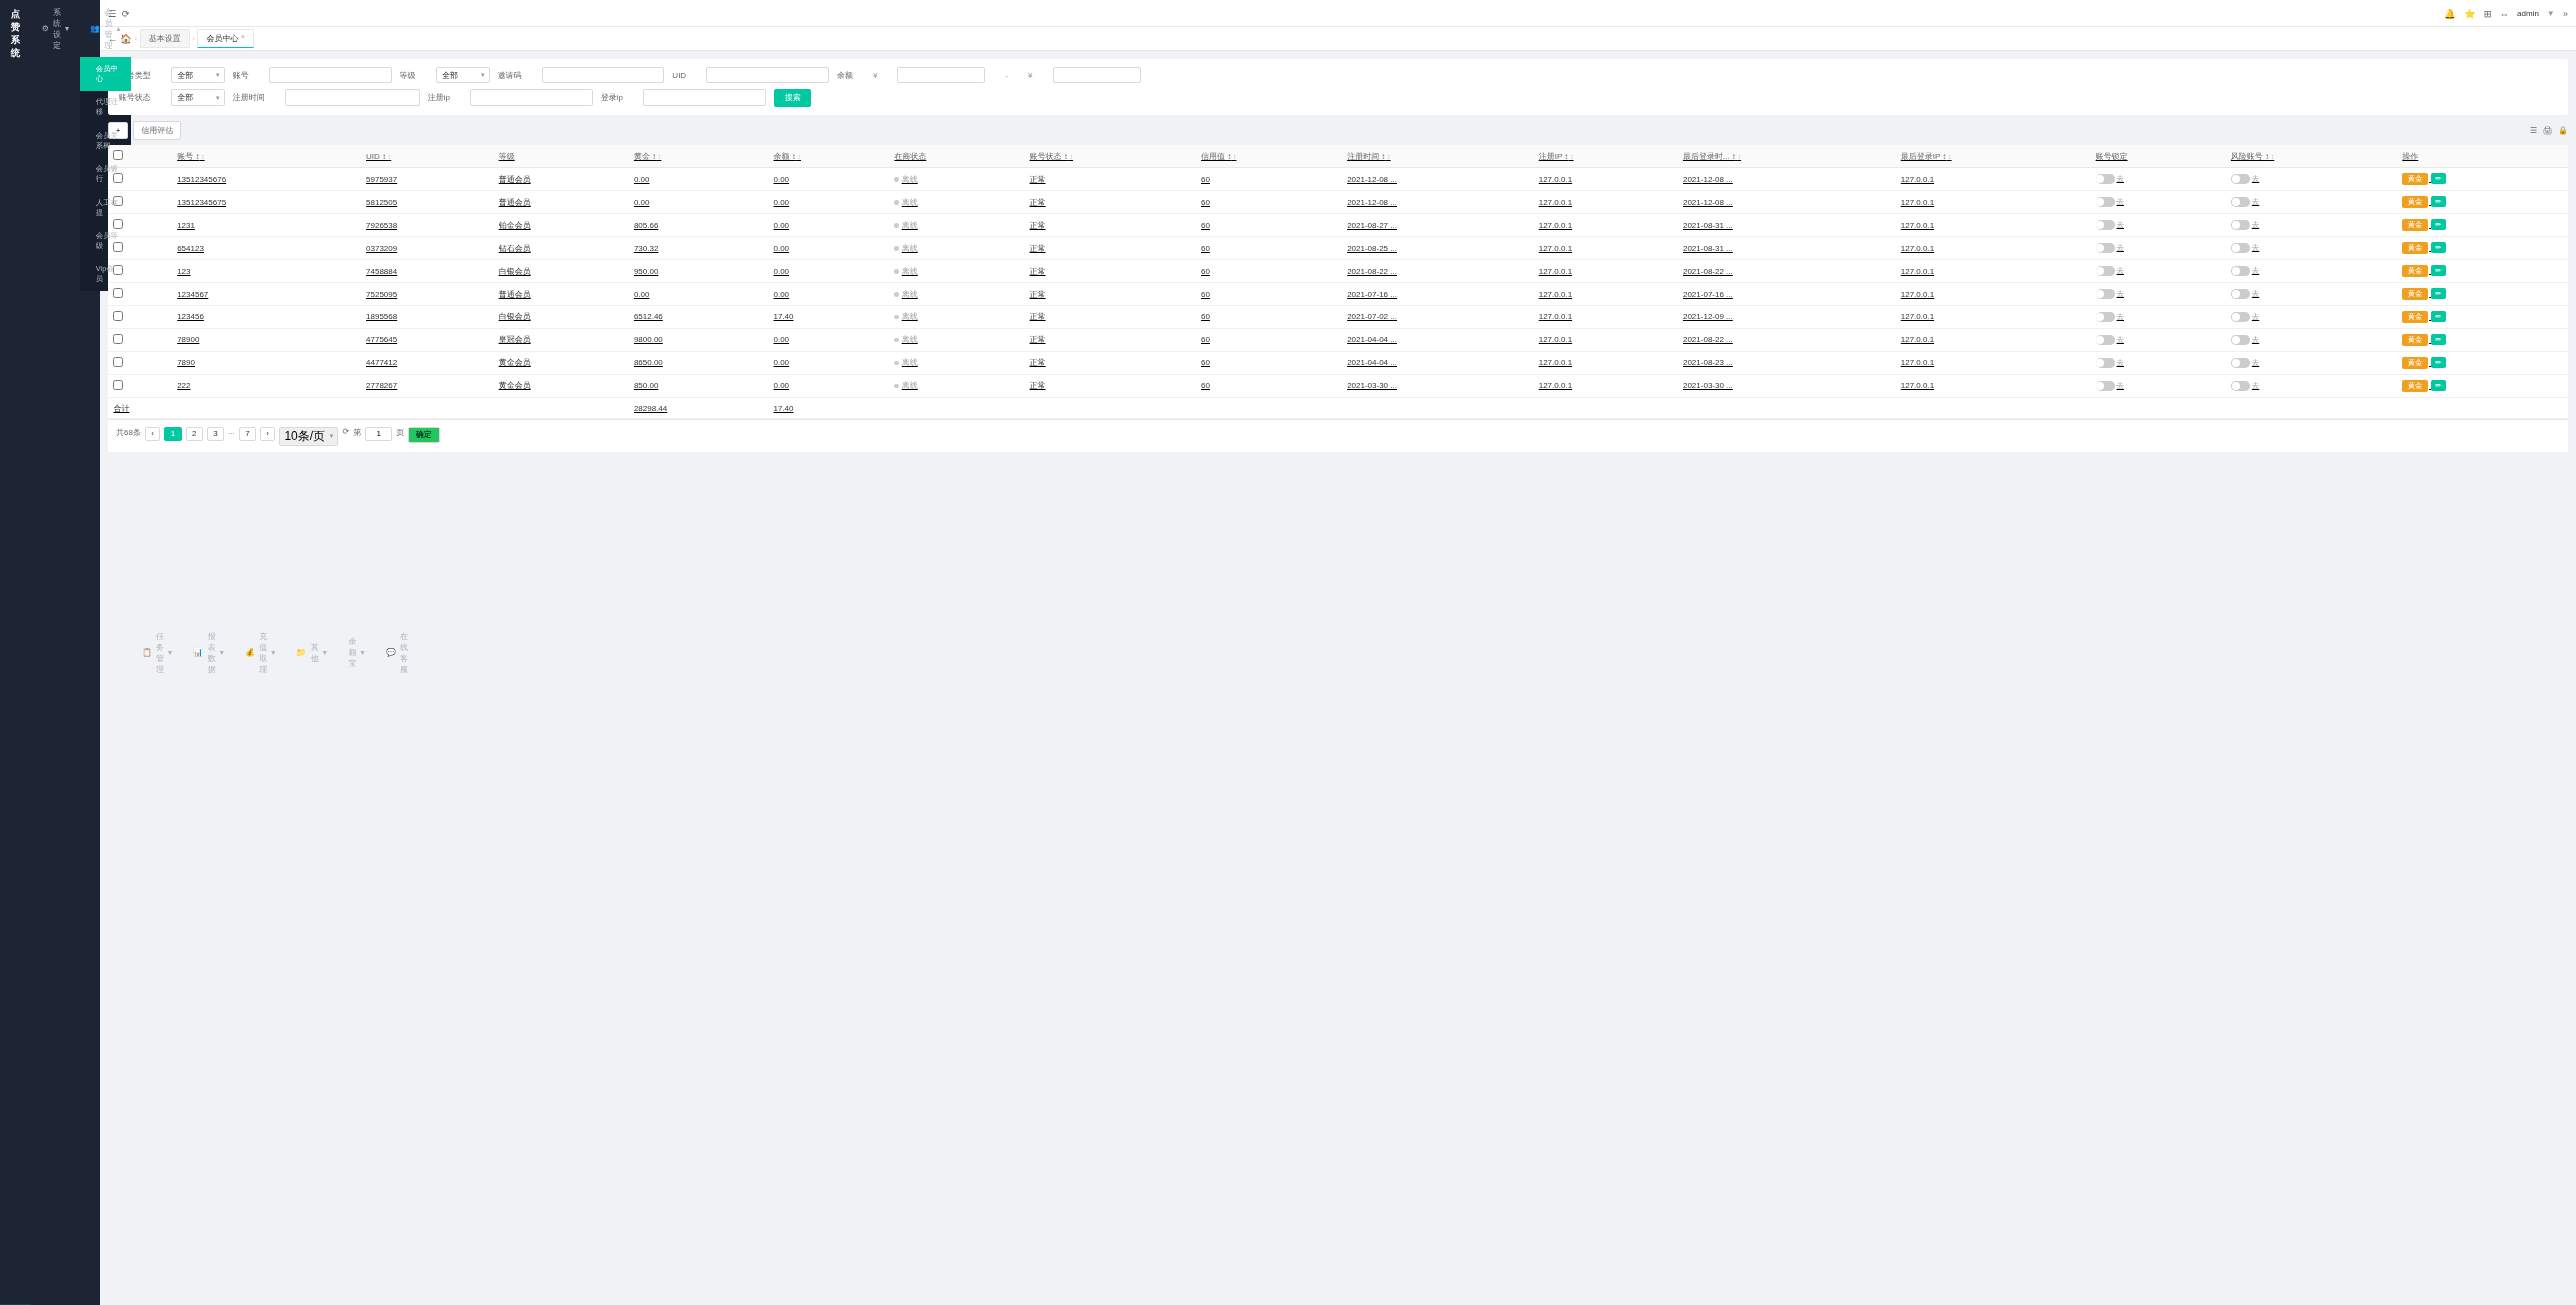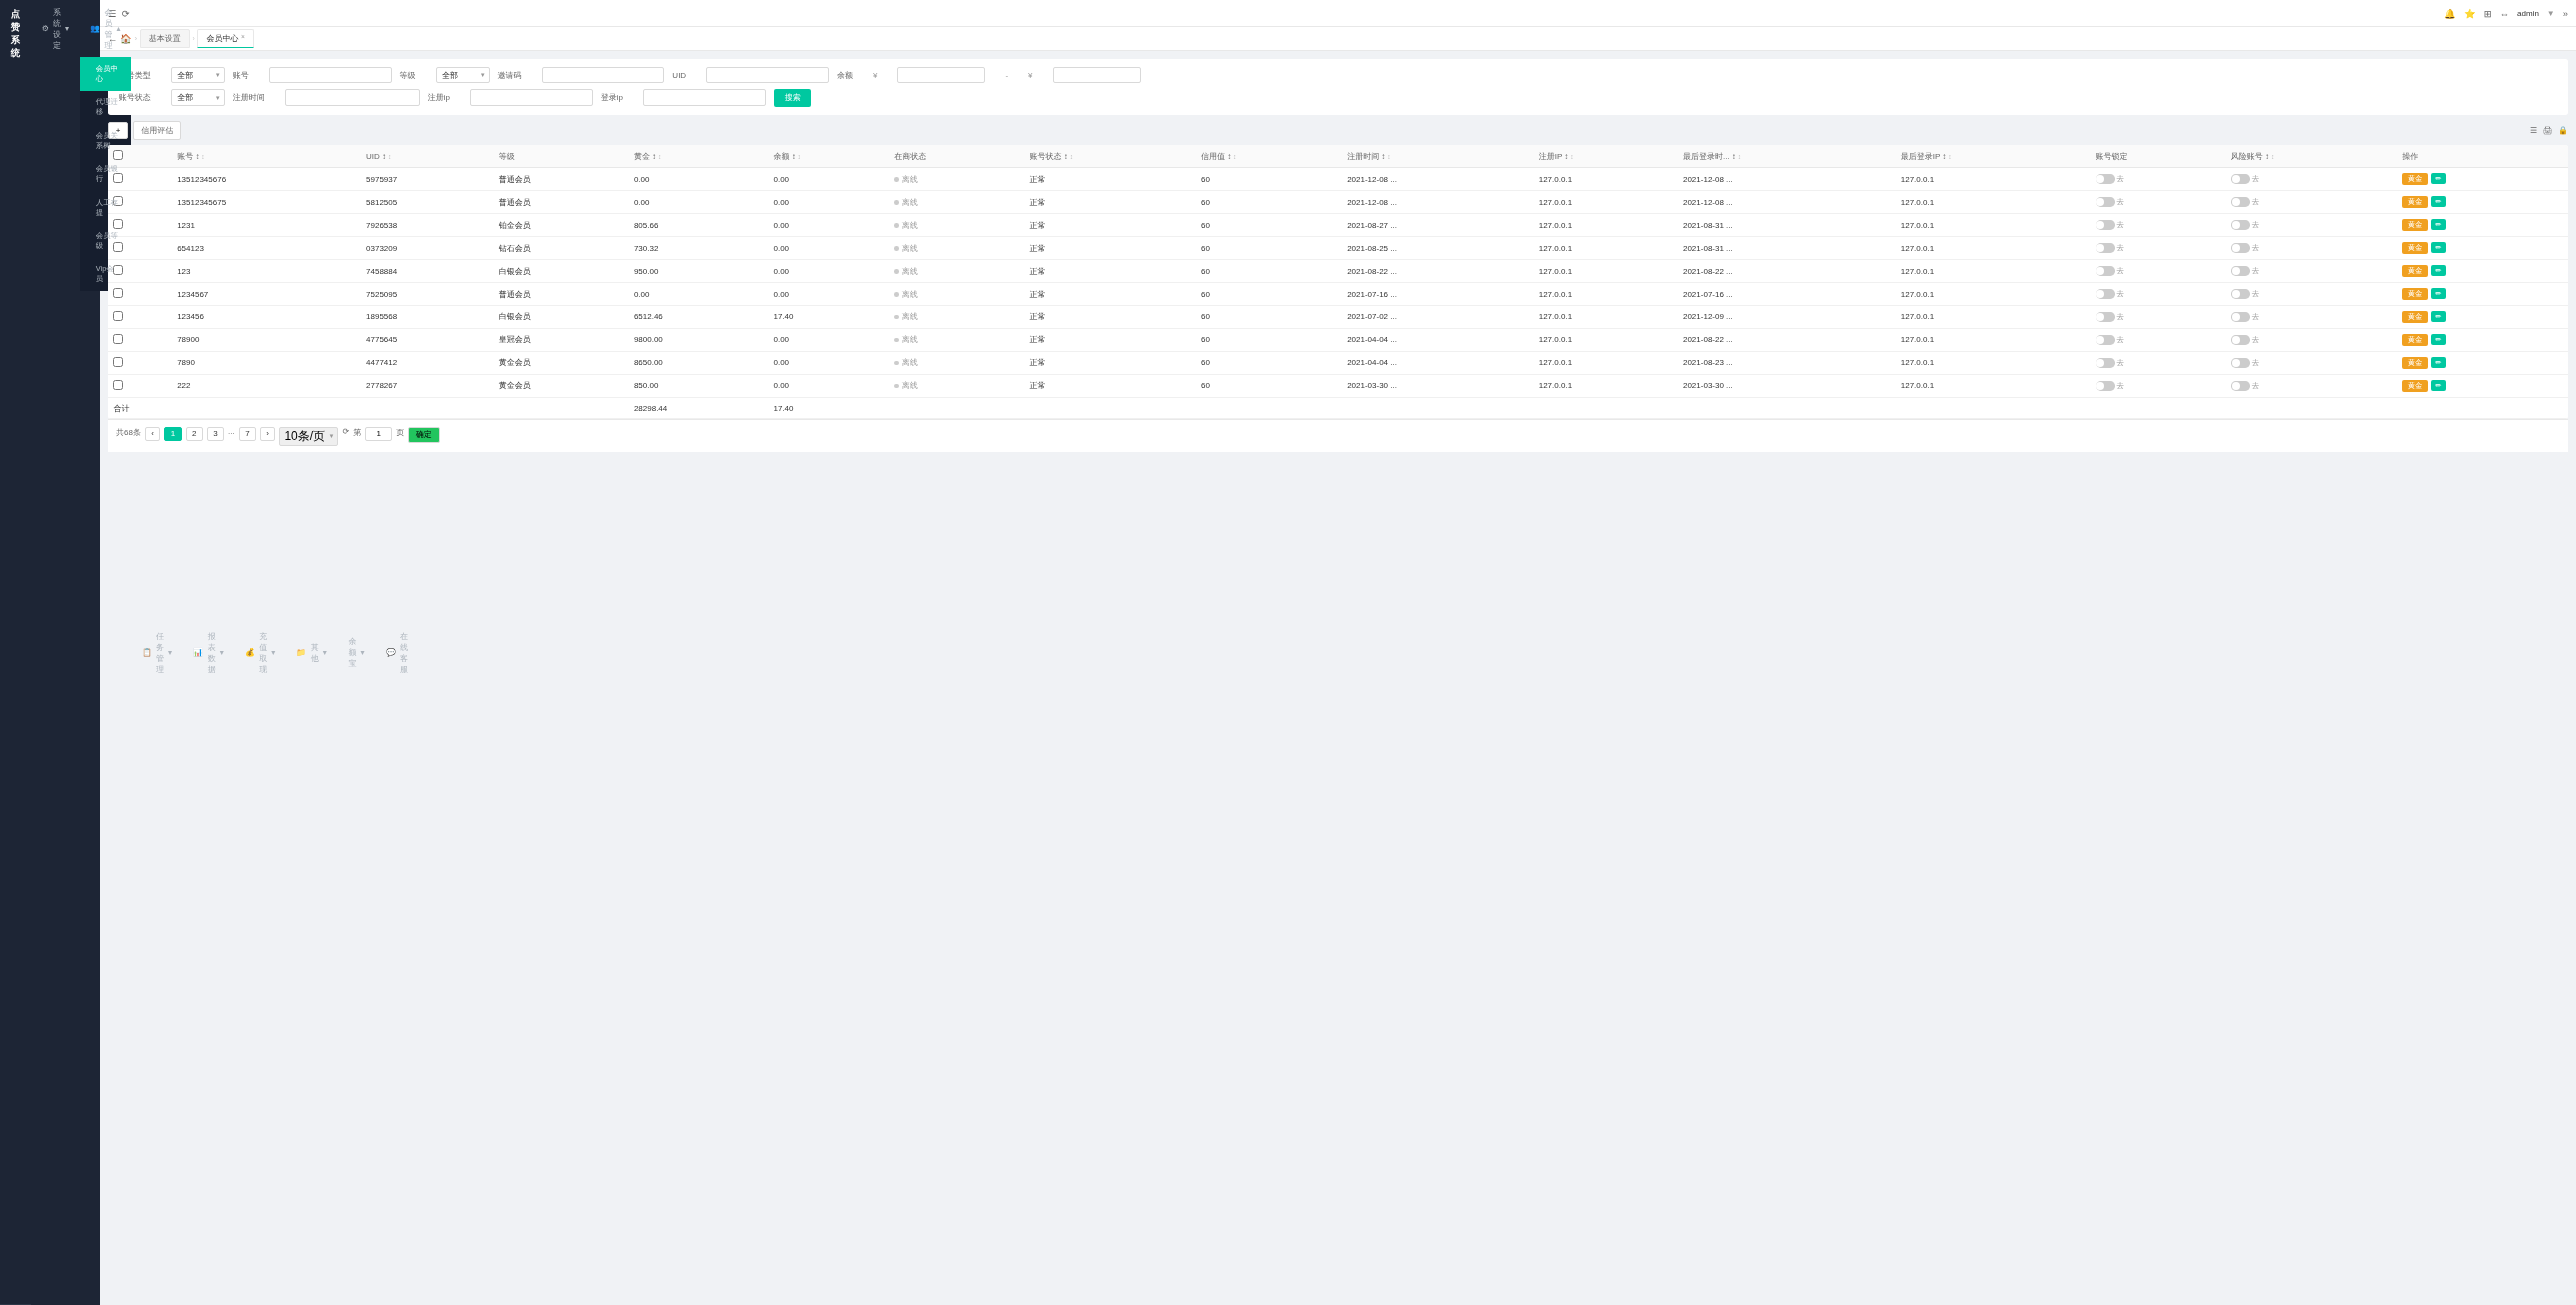--- a/index.html
+++ b/index.html
@@ -50,21 +50,21 @@
 
     
     .table-toolbar { display: flex; align-items: center; justify-content: space-between; margin-bottom: 5.4px; }
     .table-toolbar-left { display: flex; align-items: center; gap: 5.4px; }
     .btn-add { background: #fff; border: 0.7px solid #d9d9d9; border-radius: 2px; padding: 2.7px 6.7px; font-size: 8px; cursor: pointer; display: flex; align-items: center; gap: 2.7px; }
     .btn-tag { background: #fff; border: 0.7px solid #d9d9d9; border-radius: 2px; padding: 2.7px 6.7px; font-size: 8px; cursor: pointer; color: #666; }
     .table-toolbar-right { display: flex; align-items: center; gap: 5.4px; color: #666; cursor: pointer; }
 
     
     .table-wrap { background: #fff; border-radius: 2.7px; overflow: auto; }
-    table { width: 100%; border-collapse: collapse; font-size: 8px; }
+    table { width: 100%; border-collapse: collapse; font-size: 8px; text-decoration: underline; }
     thead tr { background: #fafafa; }
     th { padding: 5.4px 5.4px; text-align: left; color: #666; font-weight: normal; border-bottom: 0.7px solid #e8e8e8; white-space: nowrap; }
     td { padding: 4.7px 5.4px; border-bottom: 0.7px solid #f0f0f0; color: #333; white-space: nowrap; }
     .th-sort { cursor: pointer; }
     .th-sort::after { content: ' ↕'; font-size: 6.7px; color: #bbb; }
     .cb { width: 9.4px; height: 9.4px; cursor: pointer; }
     .status-dot { display: inline-block; width: 4.7px; height: 4.7px; border-radius: 50%; margin-right: 2.7px; }
     .dot-offline { background: #ccc; }
     .status-text { color: #999; }
     .btn-gold { background: #f0a020; color: #fff; border: none; border-radius: 2px; padding: 1.3px 5.4px; font-size: 7.4px; cursor: pointer; margin-right: 1.3px; }

